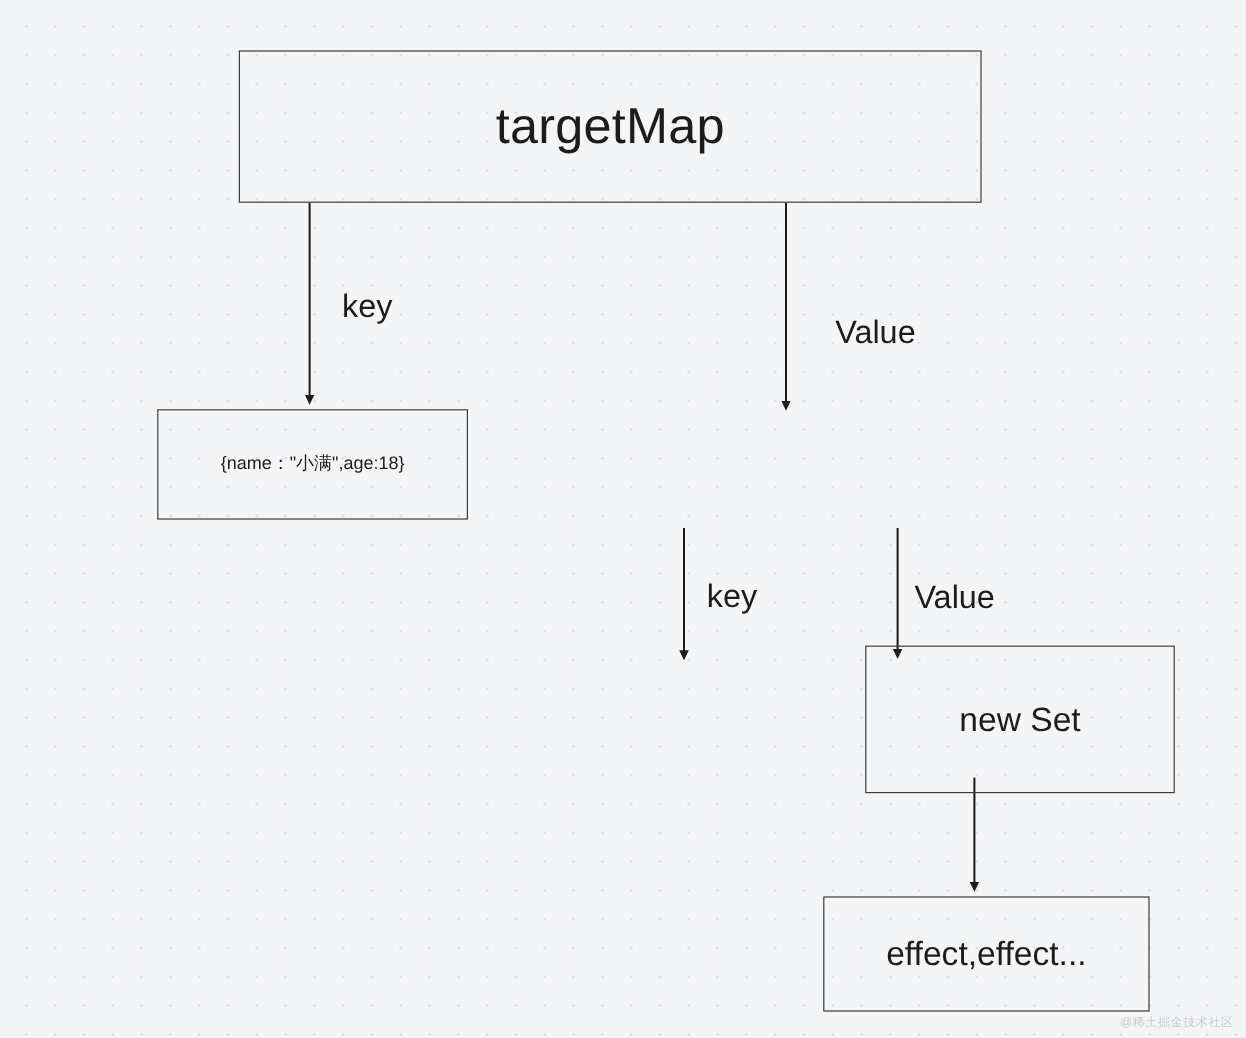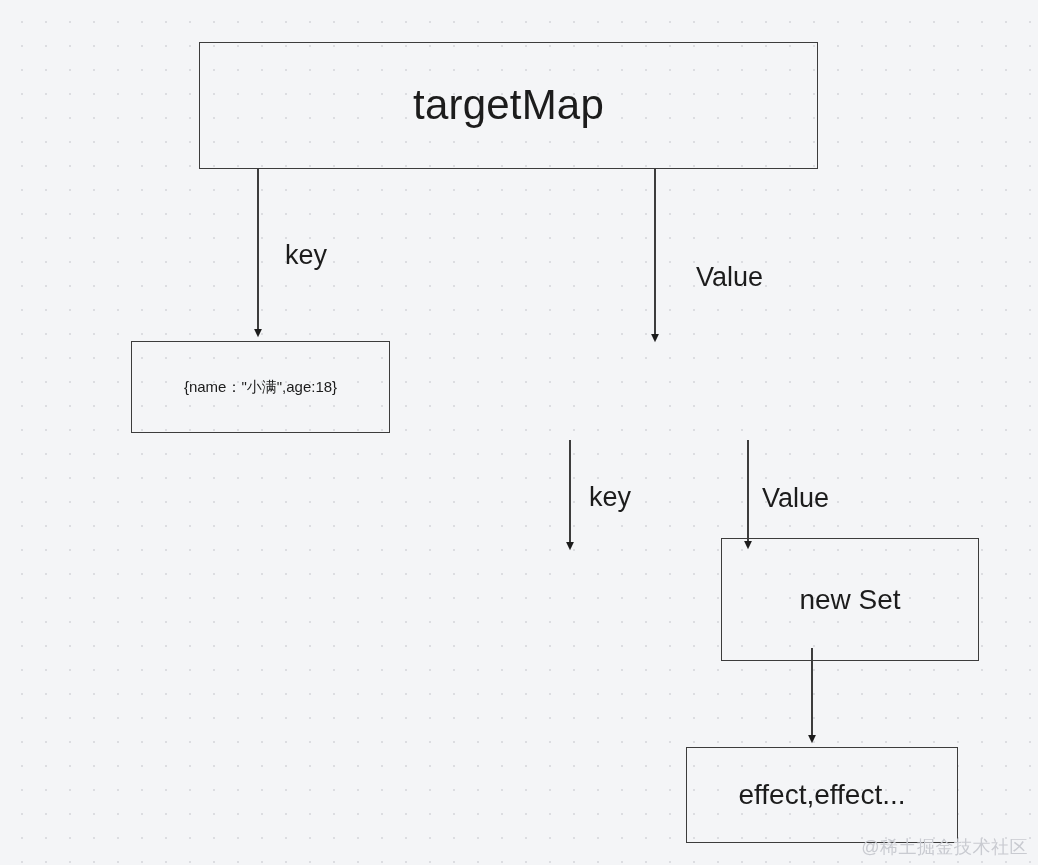--- a/index.html
+++ b/index.html
@@ -79,21 +79,21 @@
   }
   #label-key-top    { left: 285px; top: 242px; }
   #label-value-top  { left: 696px; top: 264px; }
   #label-key-mid    { left: 589px; top: 484px; }
   #label-value-mid  { left: 762px; top: 485px; }
 
   #watermark {
     position: absolute;
     right: 10px;
     bottom: 6px;
-    font-size: 18px;
+    font-size: 10px;
     color: #c9cbd1;
     letter-spacing: 0.5px;
     white-space: nowrap;
   }
 </style>
 </head>
 <body>
 
 <div id="canvas">
 

